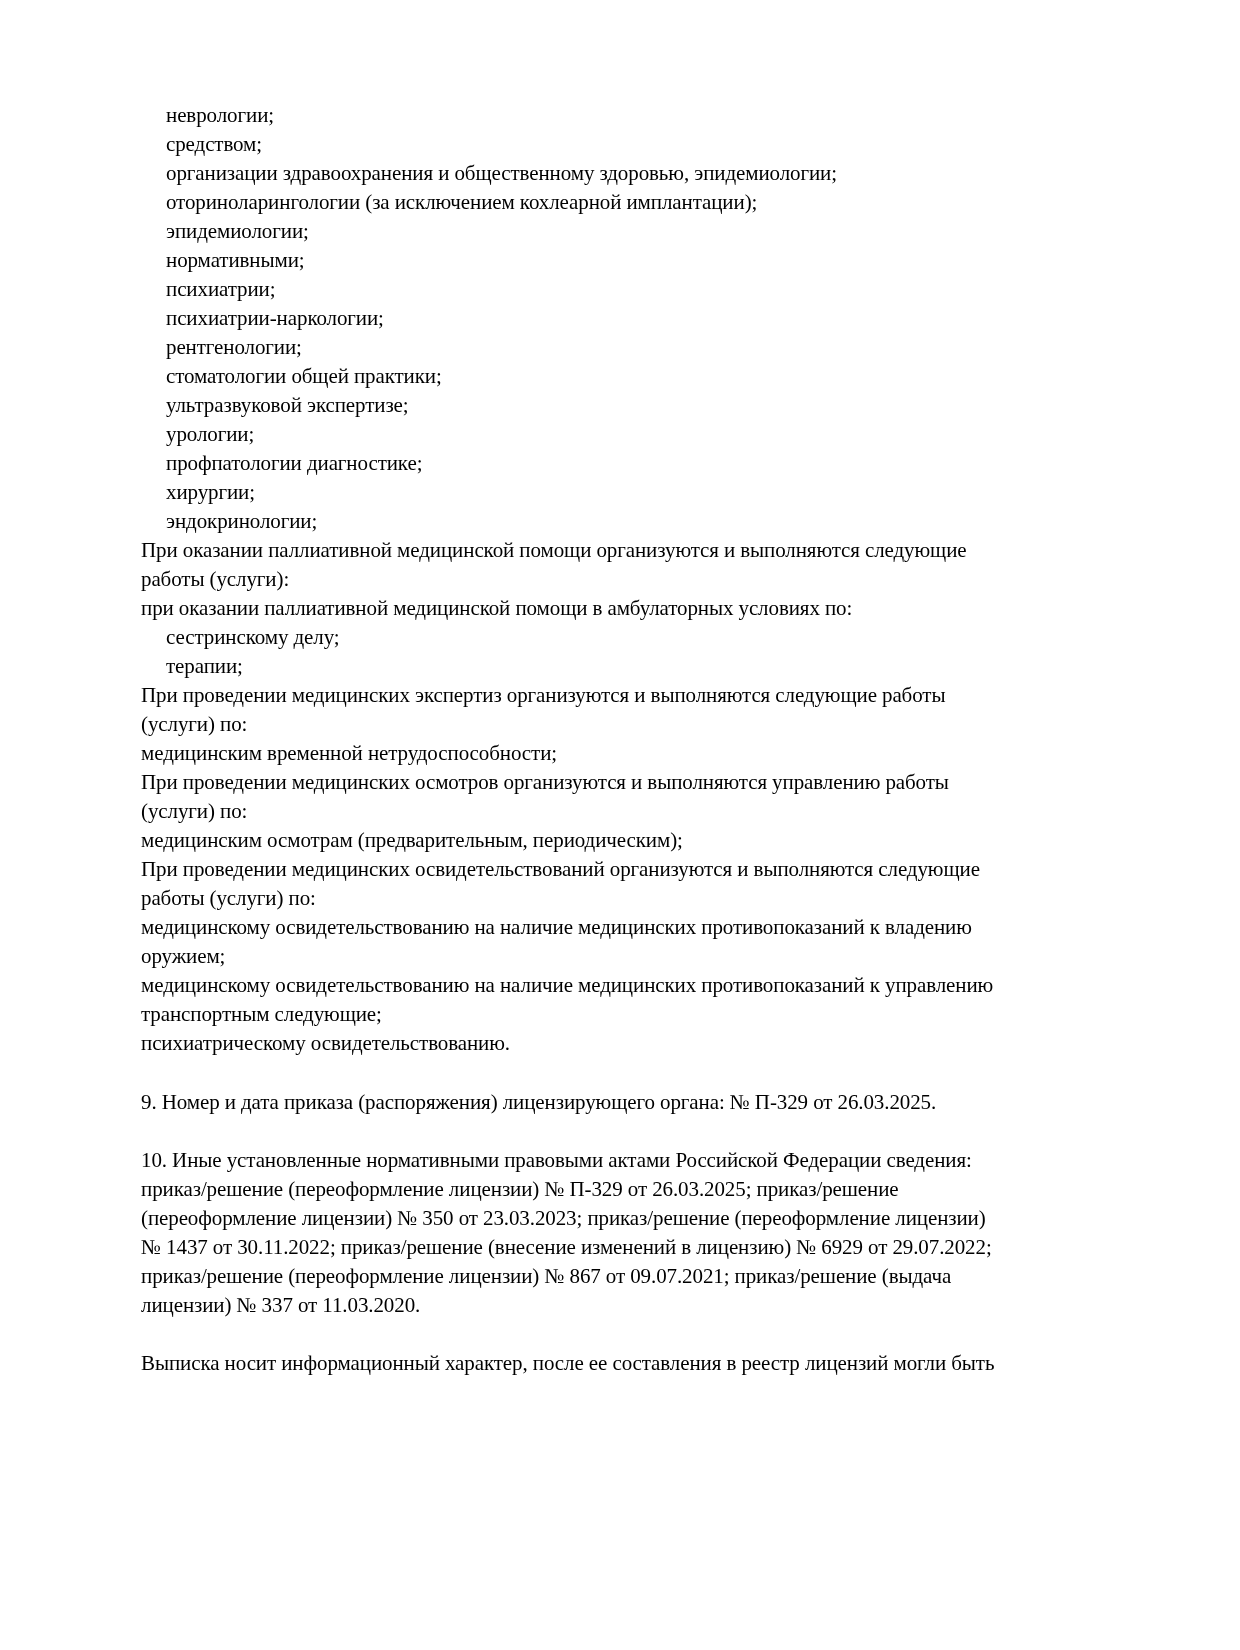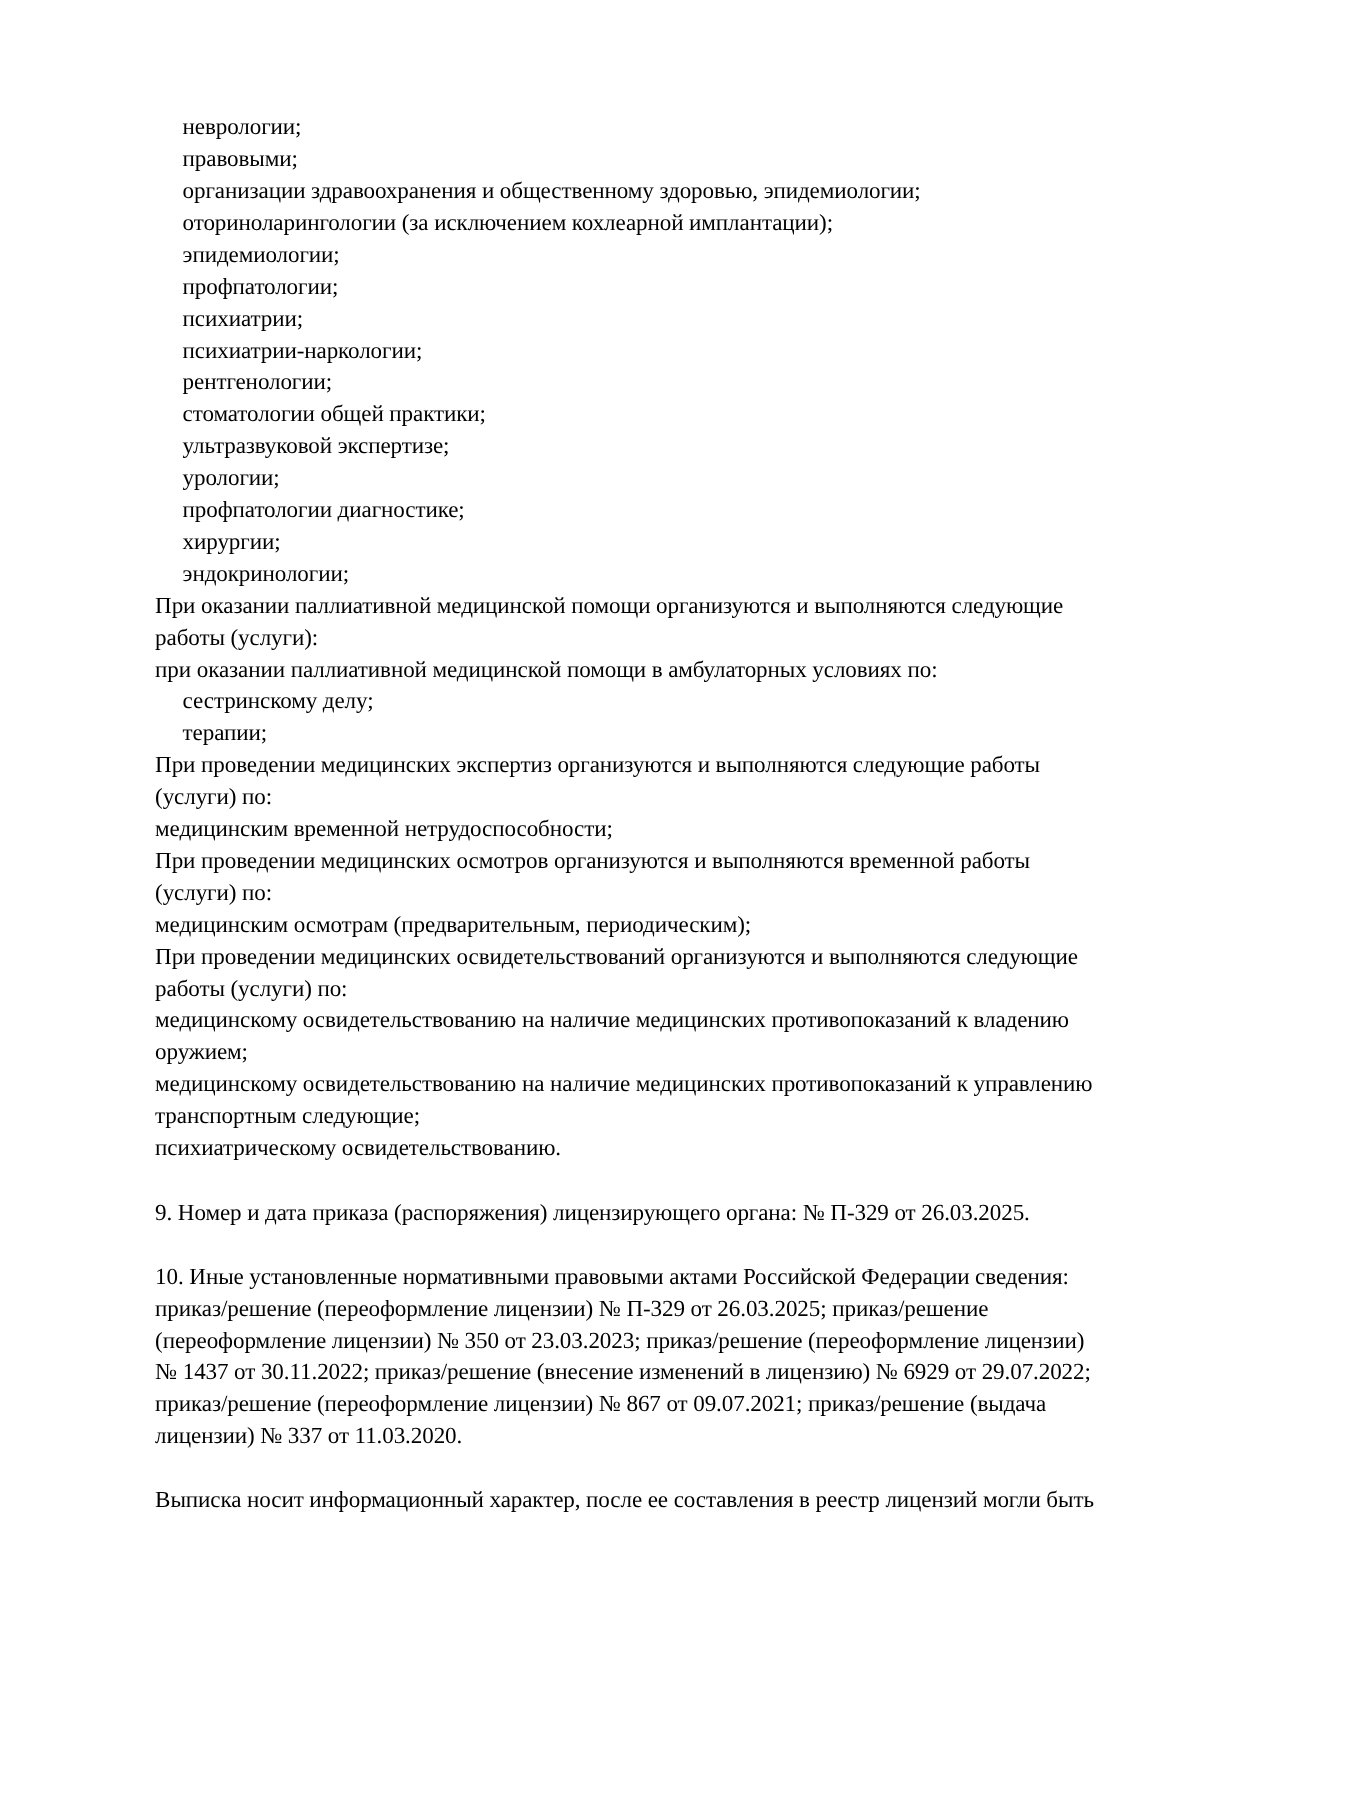--- a/index.html
+++ b/index.html
@@ -10,46 +10,46 @@
   .l0 { left: 141px; }
   .l1 { left: 141px; }
   .l2 { left: 166px; }
 </style>
 </head>
 <body>
 
 <div class="page">
 
   <div class="line l2" style="top:102px">неврологии;</div>
-  <div class="line l2" style="top:131px">правовыми;</div>
+  <div class="line l2" style="top:131px">средством;</div>
   <div class="line l2" style="top:160px">организации здравоохранения и общественному здоровью, эпидемиологии;</div>
   <div class="line l2" style="top:189px">оториноларингологии (за исключением кохлеарной имплантации);</div>
   <div class="line l2" style="top:218px">эпидемиологии;</div>
-  <div class="line l2" style="top:247px">профпатологии;</div>
+  <div class="line l2" style="top:247px">нормативными;</div>
   <div class="line l2" style="top:276px">психиатрии;</div>
   <div class="line l2" style="top:305px">психиатрии-наркологии;</div>
   <div class="line l2" style="top:334px">рентгенологии;</div>
   <div class="line l2" style="top:363px">стоматологии общей практики;</div>
   <div class="line l2" style="top:392px">ультразвуковой экспертизе;</div>
   <div class="line l2" style="top:421px">урологии;</div>
   <div class="line l2" style="top:450px">профпатологии диагностике;</div>
   <div class="line l2" style="top:479px">хирургии;</div>
   <div class="line l2" style="top:508px">эндокринологии;</div>
 
   <div class="line l0" style="top:537px">При оказании паллиативной медицинской помощи организуются и выполняются следующие</div>
   <div class="line l0" style="top:566px">работы (услуги):</div>
   <div class="line l1" style="top:595px">при оказании паллиативной медицинской помощи в амбулаторных условиях по:</div>
   <div class="line l2" style="top:624px">сестринскому делу;</div>
   <div class="line l2" style="top:653px">терапии;</div>
 
   <div class="line l0" style="top:682px">При проведении медицинских экспертиз организуются и выполняются следующие работы</div>
   <div class="line l0" style="top:711px">(услуги) по:</div>
   <div class="line l1" style="top:740px">медицинским временной нетрудоспособности;</div>
 
-  <div class="line l0" style="top:769px">При проведении медицинских осмотров организуются и выполняются временной работы</div>
+  <div class="line l0" style="top:769px">При проведении медицинских осмотров организуются и выполняются управлению работы</div>
   <div class="line l0" style="top:798px">(услуги) по:</div>
   <div class="line l1" style="top:827px">медицинским осмотрам (предварительным, периодическим);</div>
 
   <div class="line l0" style="top:856px">При проведении медицинских освидетельствований организуются и выполняются следующие</div>
   <div class="line l0" style="top:885px">работы (услуги) по:</div>
   <div class="line l1" style="top:914px">медицинскому освидетельствованию на наличие медицинских противопоказаний к владению</div>
   <div class="line l0" style="top:943px">оружием;</div>
   <div class="line l1" style="top:972px">медицинскому освидетельствованию на наличие медицинских противопоказаний к управлению</div>
   <div class="line l0" style="top:1001px">транспортным следующие;</div>
   <div class="line l1" style="top:1030px">психиатрическому освидетельствованию.</div>

